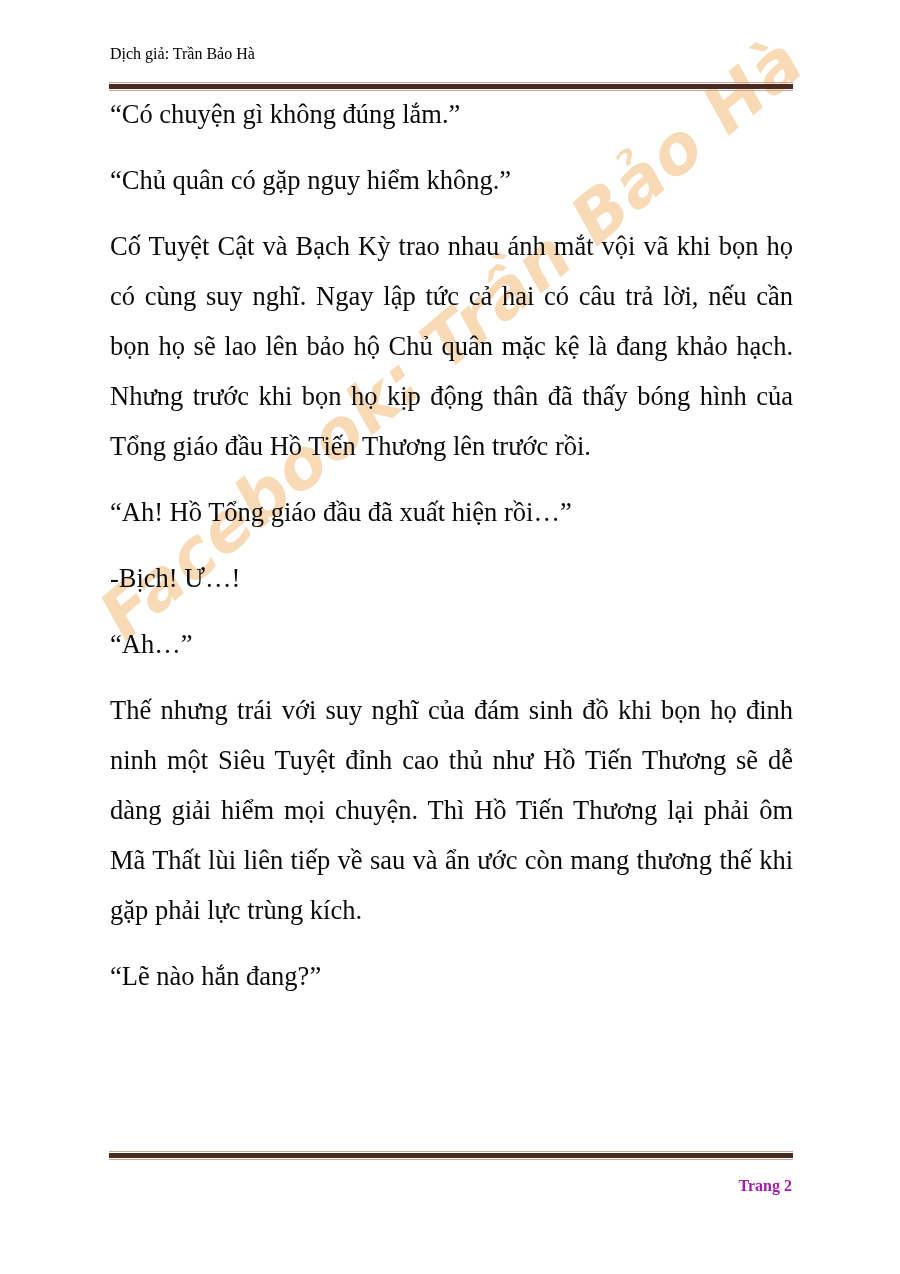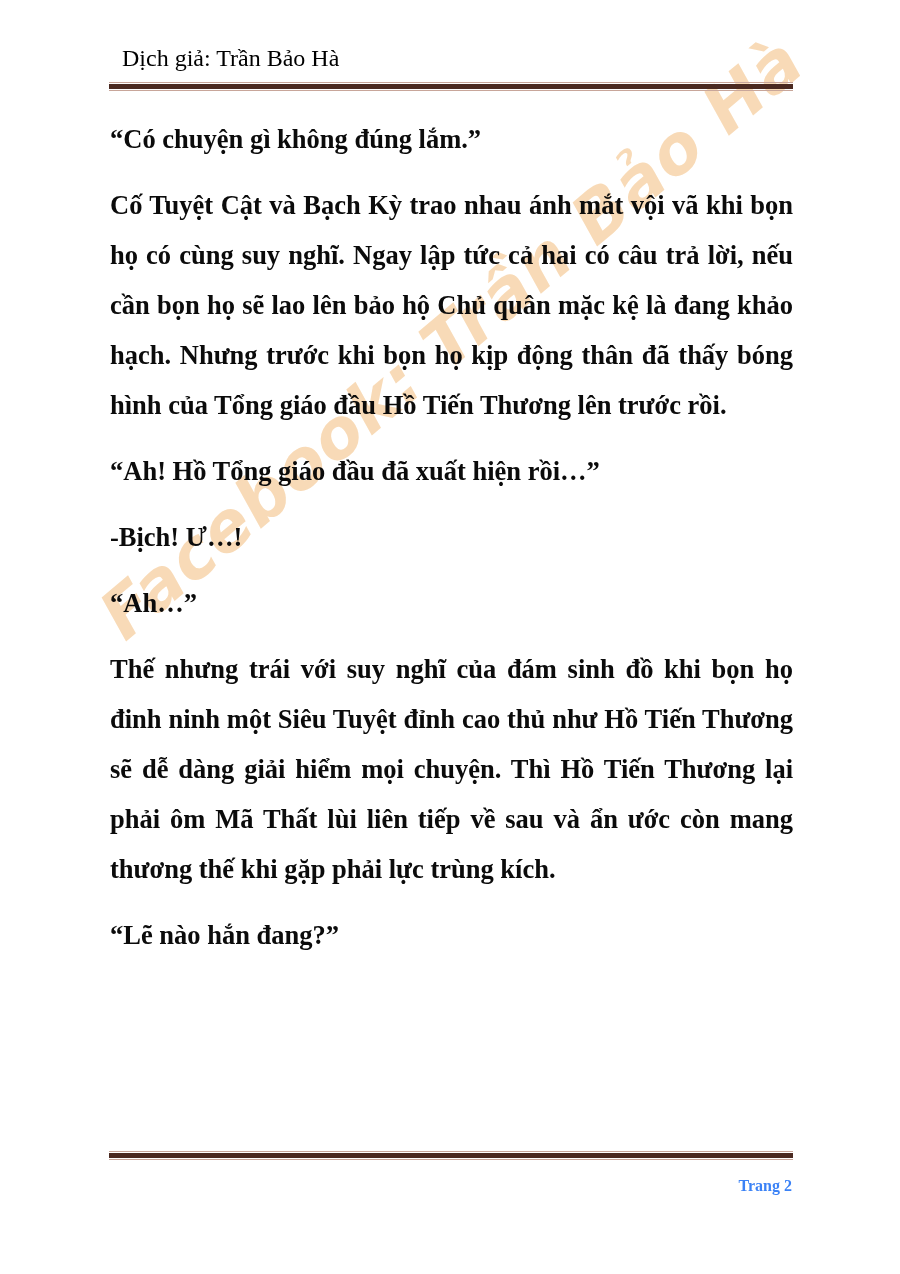--- a/index.html
+++ b/index.html
@@ -63,24 +63,23 @@
     align-items: baseline;
     justify-content: space-between;
   }
   .header-left {
     font-size: 21px;
     font-weight: 700;
     letter-spacing: 0.1px;
     white-space: nowrap;
   }
   .header-right {
-    font-size: 24px;
+    font-size: 16px;
     font-weight: 400;
     white-space: nowrap;
-    margin-left: 12px;
   }
 
   .header-rule {
     position: absolute;
     left: 109px;
     top: 82px;
     width: 684px;
     z-index: 3;
   }
   .rule-thin-top {
@@ -95,24 +94,23 @@
   .rule-thin-bottom {
     height: 1px;
     background: #c8a69a;
     margin-top: 1px;
   }
 
   
   .content {
     position: absolute;
     left: 110px;
-    top: 114px;
+    top: 89px;
     width: 683px;
     z-index: 2;
-    font-weight: bold;
   }
   .para {
     font-size: 26.5px;
     line-height: 50px;
     text-align: justify;
     text-justify: inter-word;
     margin: 0 0 16px 0;
     color: #0b0b0b;
   }
   .para.last-line-left {
@@ -132,21 +130,21 @@
   }
   .footer-page {
     position: absolute;
     left: 110px;
     top: 1177px;
     width: 682px;
     text-align: right;
     font-size: 16px;
     font-weight: 700;
     z-index: 3;
-    color: #3b82f6;
+    color: #a21caf;
   }
 </style>
 </head>
 <body>
 
 <div class="page">
 
   <div class="watermark-layer">
     <div class="watermark-text">Facebook: Trần Bảo Hà</div>
   </div>
@@ -156,20 +154,21 @@
   </div>
 
   <div class="header-rule">
     <div class="rule-thin-top"></div>
     <div class="rule-thick"></div>
     <div class="rule-thin-bottom"></div>
   </div>
 
   <div class="content">
     <p class="para short">“Có chuyện gì không đúng lắm.”</p>
+    <p class="para short">“Chủ quân có gặp nguy hiểm không.”</p>
     <p class="para last-line-left">Cố Tuyệt Cật và Bạch Kỳ trao nhau ánh mắt vội vã khi bọn họ có cùng suy nghĩ. Ngay lập tức cả hai có câu trả lời, nếu cần bọn họ sẽ lao lên bảo hộ Chủ quân mặc kệ là đang khảo hạch. Nhưng trước khi bọn họ kịp động thân đã thấy bóng hình của Tổng giáo đầu Hồ Tiến Thương lên trước rồi.</p>
     <p class="para short">“Ah! Hồ Tổng giáo đầu đã xuất hiện rồi…”</p>
     <p class="para short">-Bịch! Ư…!</p>
     <p class="para short">“Ah…”</p>
     <p class="para last-line-left">Thế nhưng trái với suy nghĩ của đám sinh đồ khi bọn họ đinh ninh một Siêu Tuyệt đỉnh cao thủ như Hồ Tiến Thương sẽ dễ dàng giải hiểm mọi chuyện. Thì Hồ Tiến Thương lại phải ôm Mã Thất lùi liên tiếp về sau và ẩn ước còn mang thương thế khi gặp phải lực trùng kích.</p>
     <p class="para short">“Lẽ nào hắn đang?”</p>
   </div>
 
   <div class="footer-rule">
     <div class="rule-thin-top"></div>

